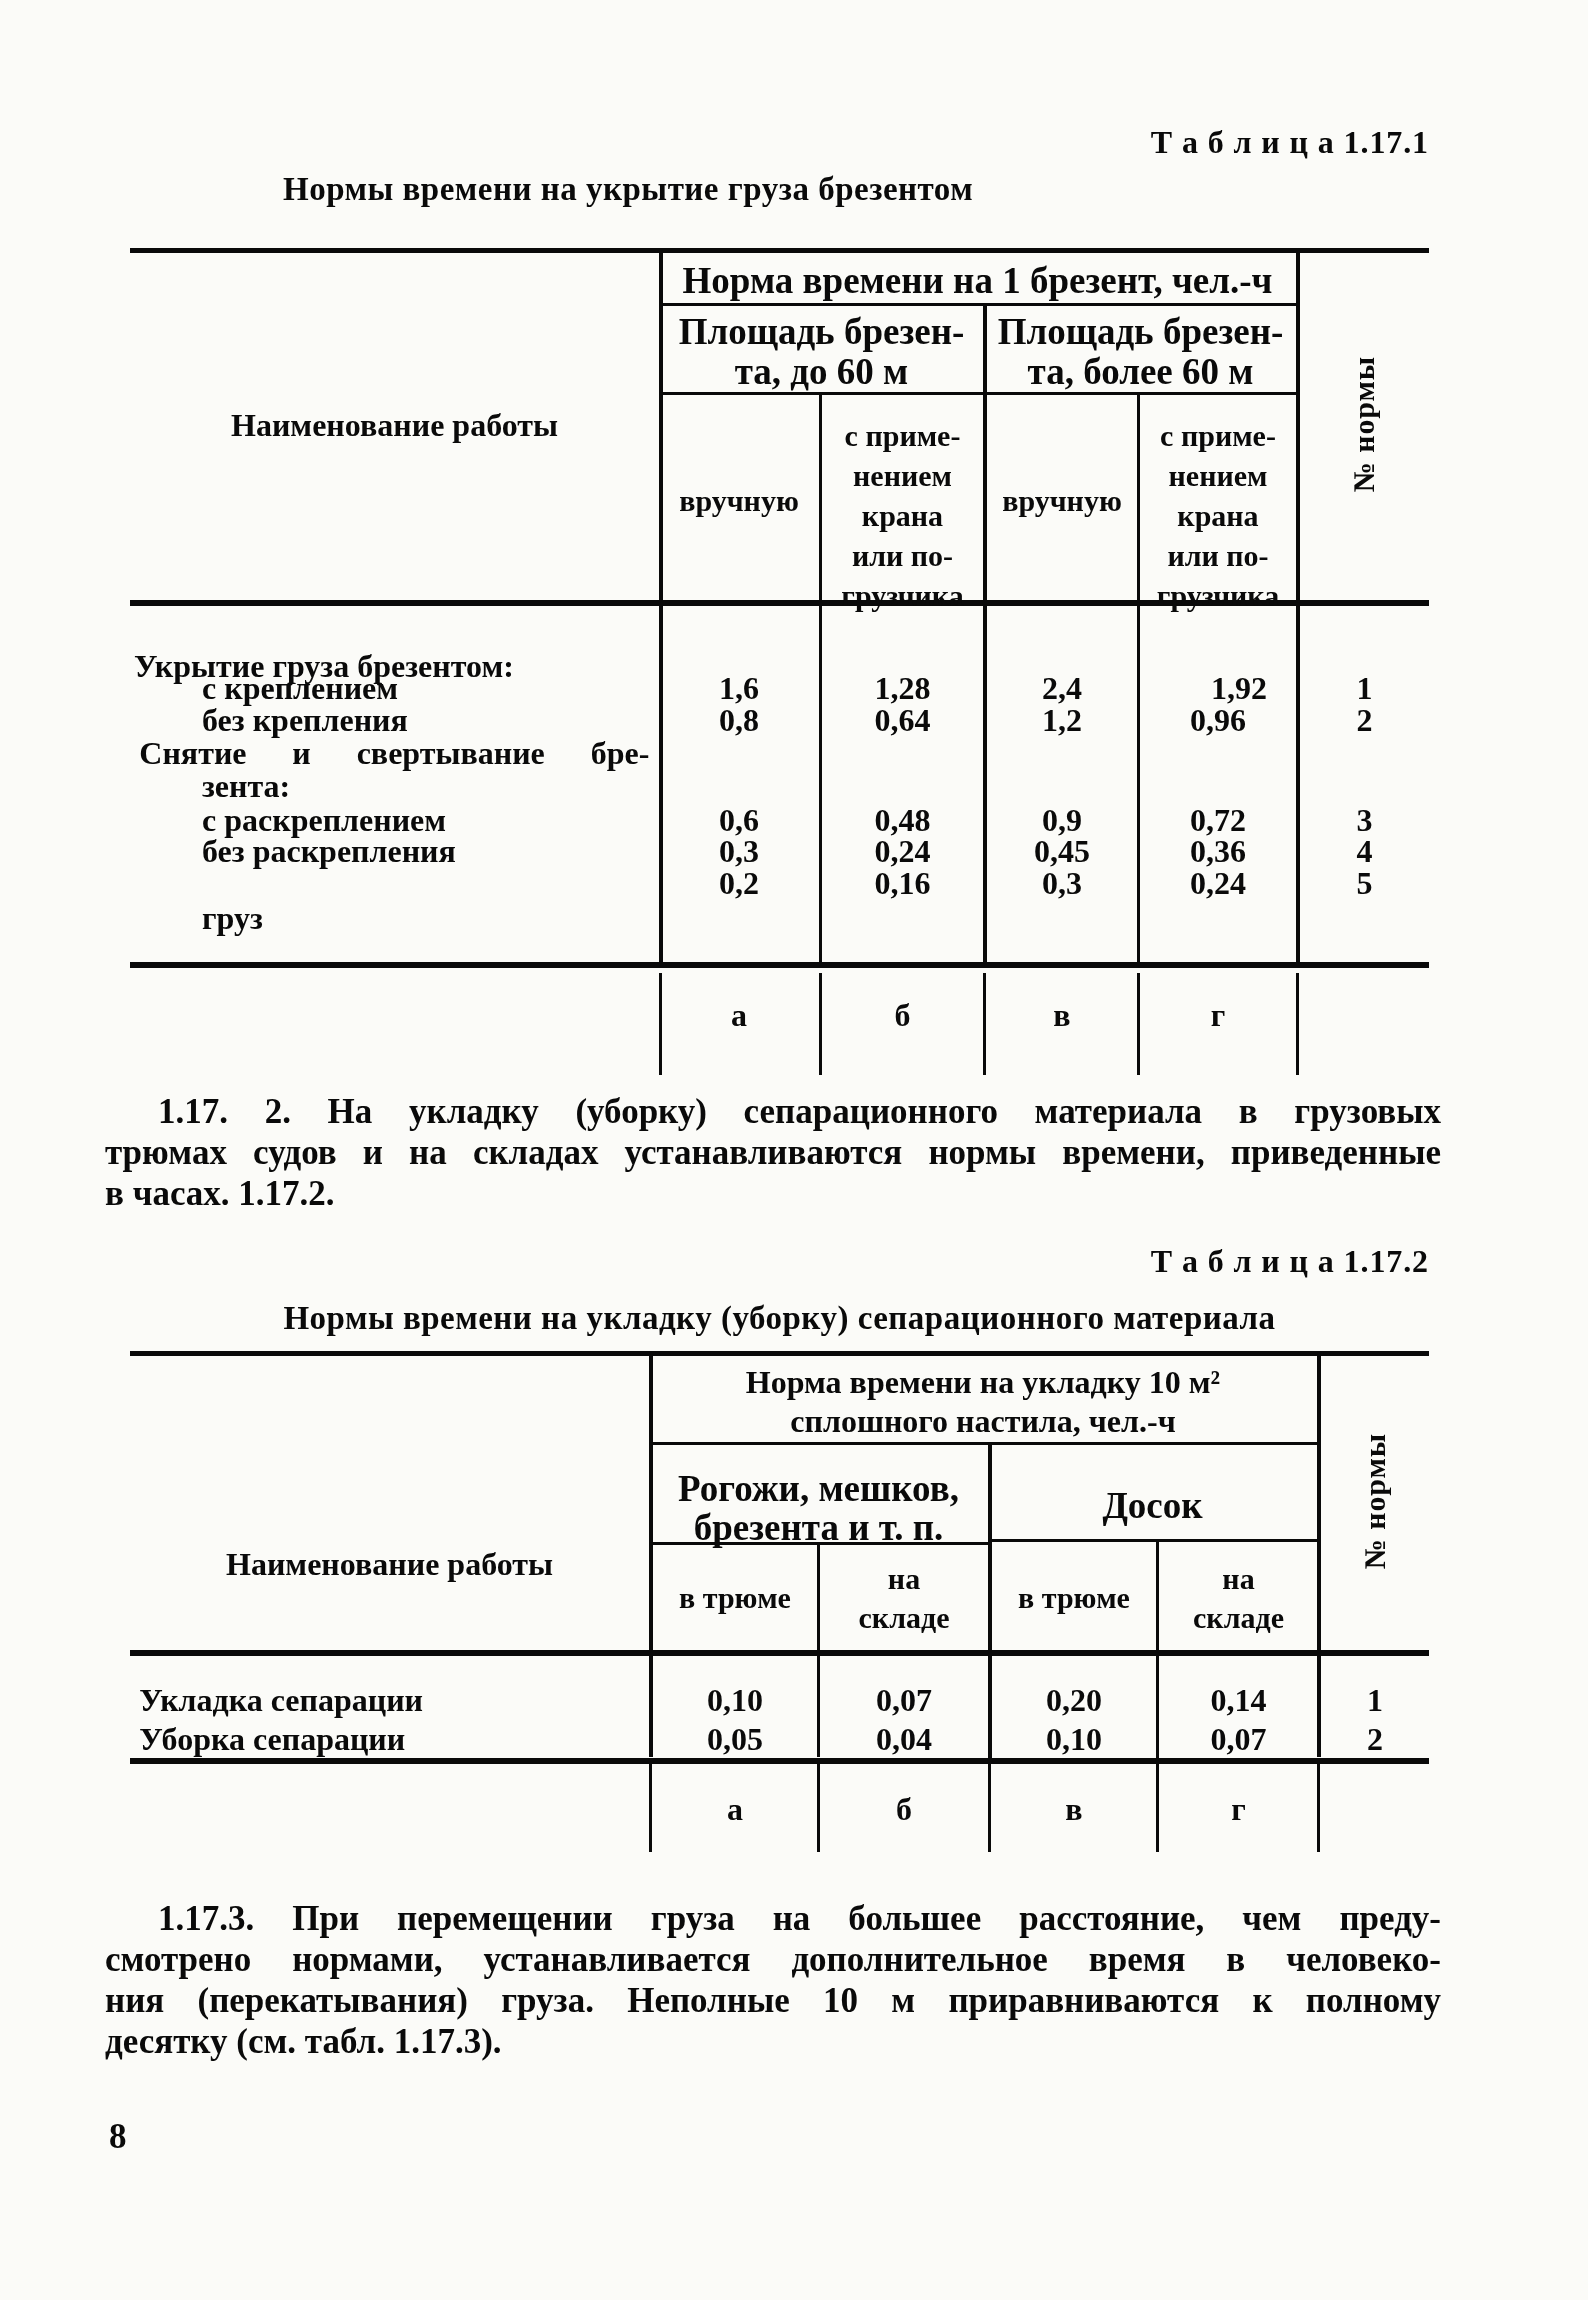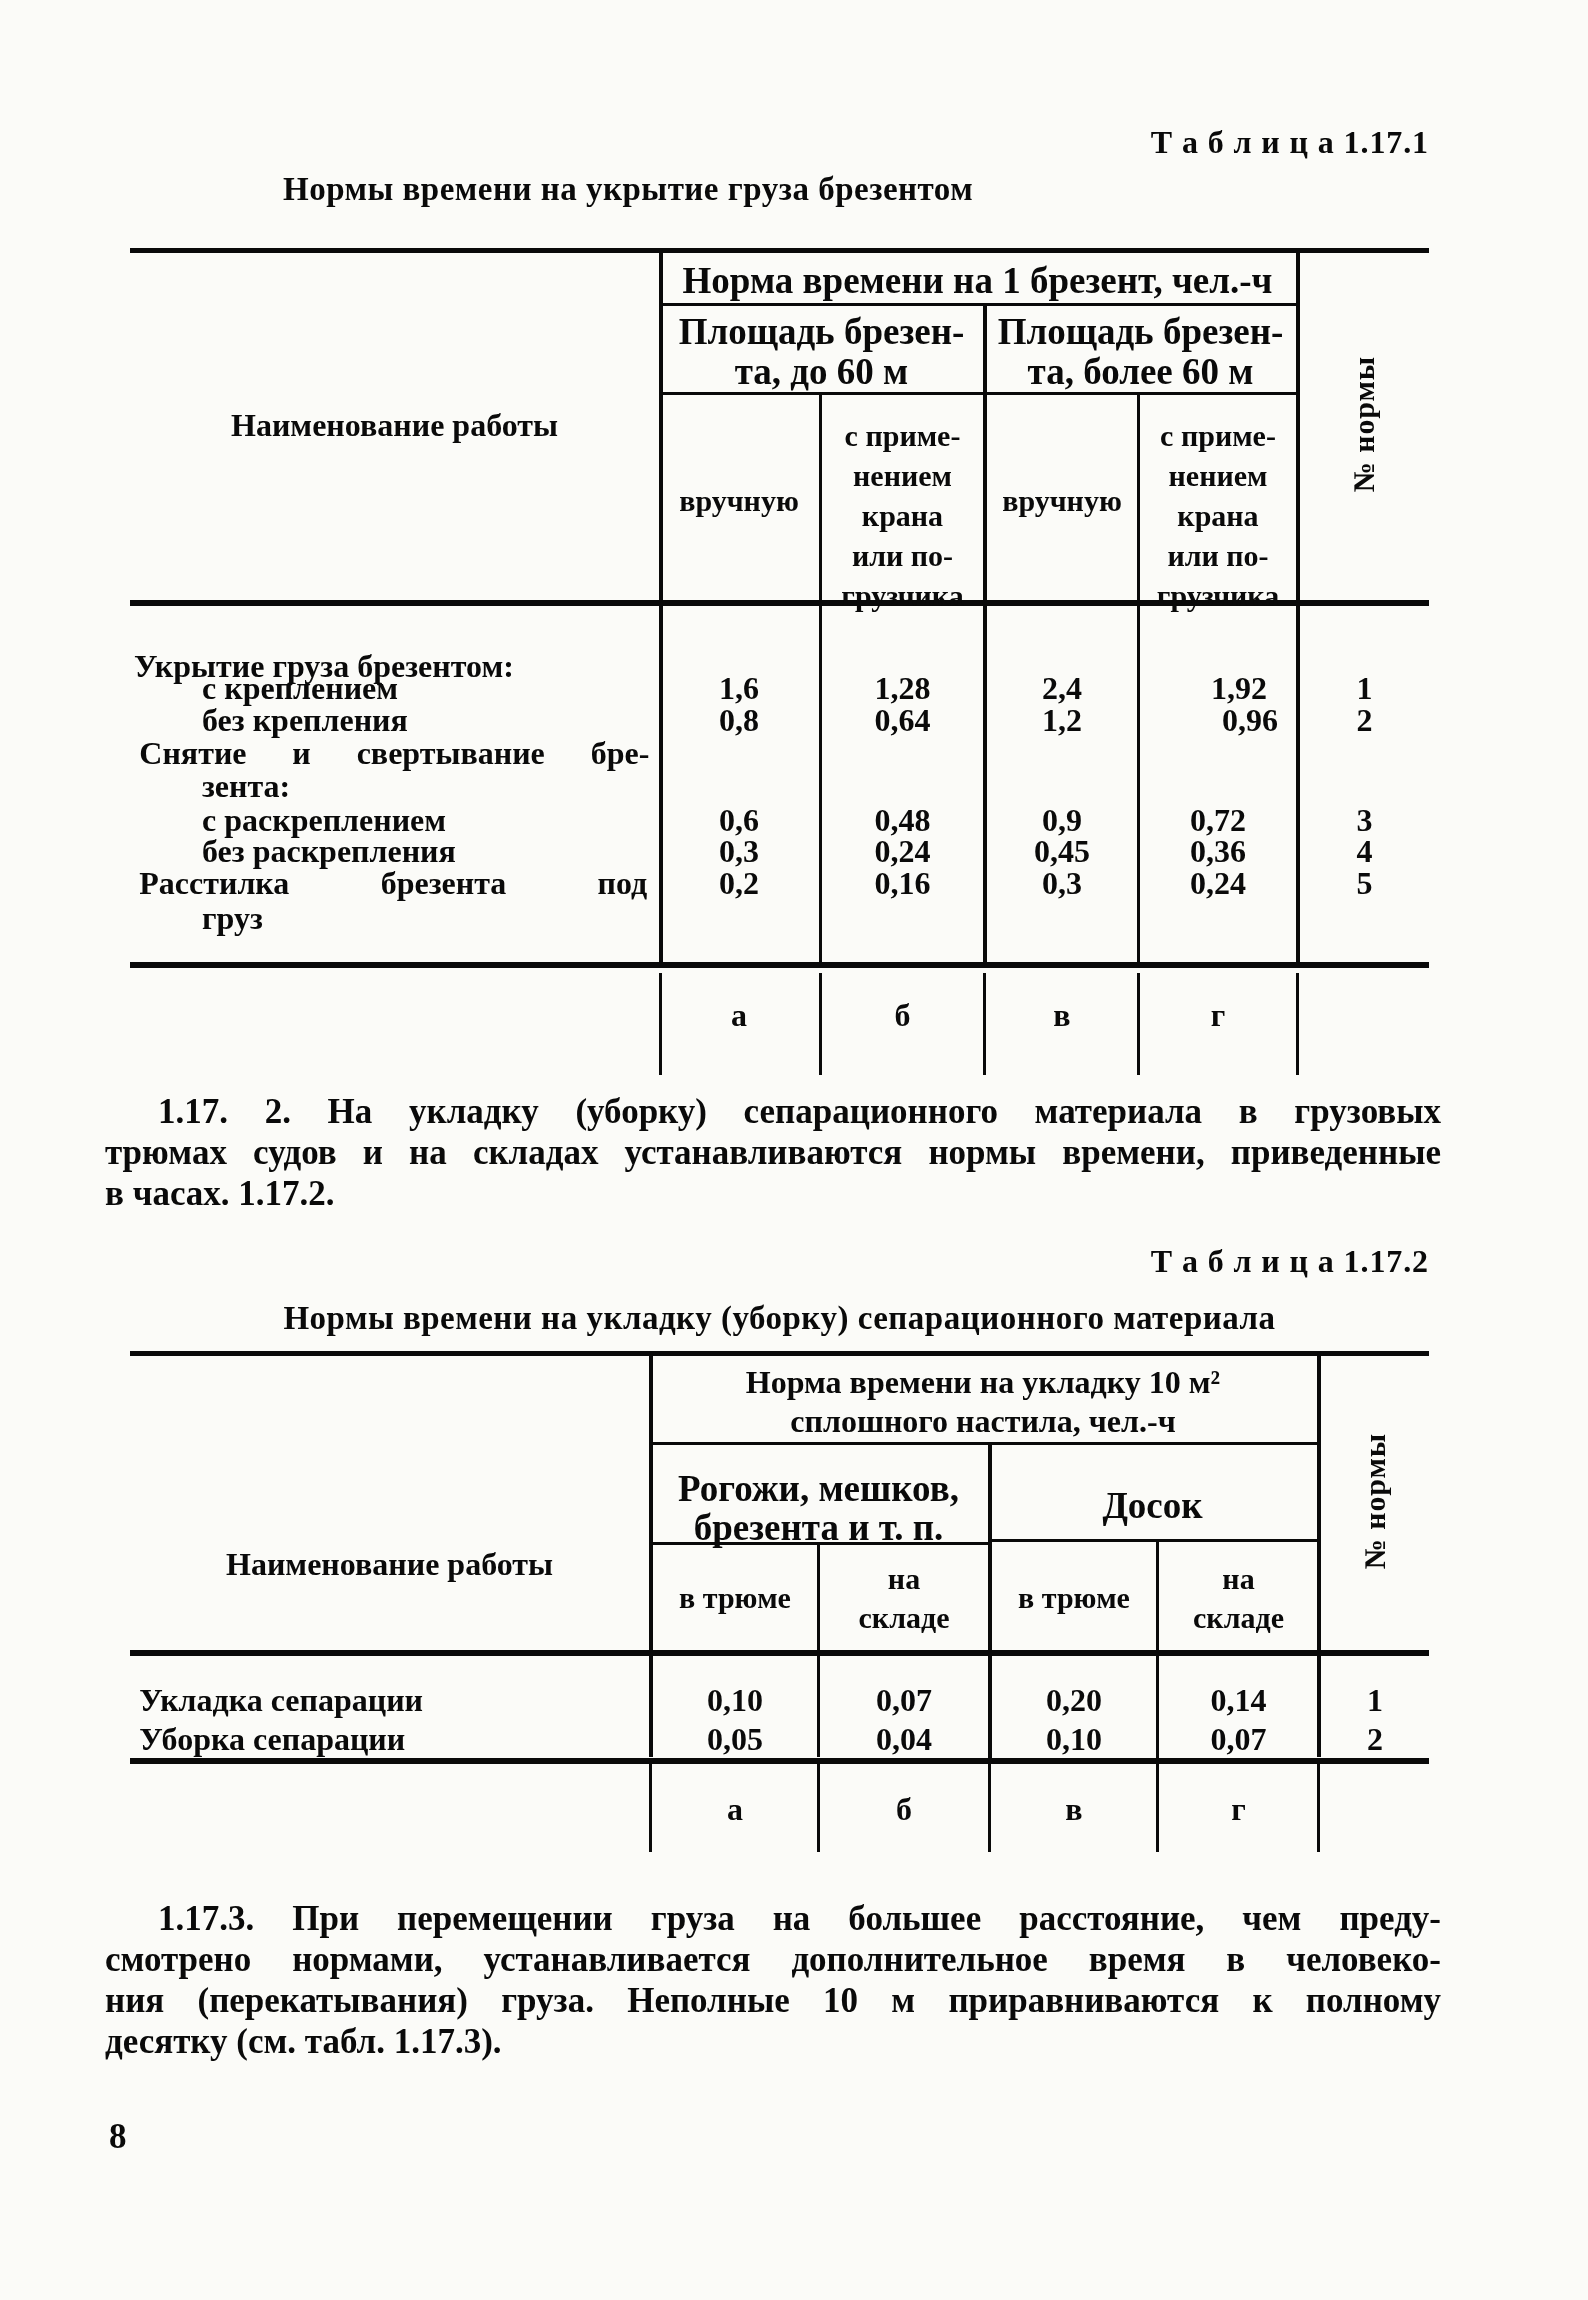--- a/index.html
+++ b/index.html
@@ -96,21 +96,21 @@
     <span class="val" style="left:692px;width:161px;">1,28</span>
     <span class="val" style="left:857px;width:150px;">2,4</span>
     <span class="val" style="left:1010px;width:156px;margin-left:21px;">1,92</span>
     <span class="val" style="left:1170px;width:129px;">1</span>
   </div>
   <div class="row" style="left:130px;top:701px;width:1299px;">
     <span class="lbl" style="left:72px;">без крепления</span>
     <span class="val" style="left:529px;width:160px;">0,8</span>
     <span class="val" style="left:692px;width:161px;">0,64</span>
     <span class="val" style="left:857px;width:150px;">1,2</span>
-    <span class="val" style="left:1042px;width:156px;">0,96</span>
+    <span class="val" style="left:1010px;width:156px;">0,96</span>
     <span class="val" style="left:1170px;width:129px;">2</span>
   </div>
   <div class="row" style="left:130px;top:767px;width:1299px;">
     <span class="lbl" style="left:72px;">зента:</span>
   </div>
   <div class="row" style="left:130px;top:734px;width:1299px;">
     <span class="lbl jl" style="left:9.3px;width:510px;">Снятие и свертывание бре-</span>
   </div>
   <div class="row" style="left:130px;top:801px;width:1299px;">
     <span class="lbl" style="left:72px;">с раскреплением</span>
@@ -122,21 +122,20 @@
   </div>
   <div class="row" style="left:130px;top:832px;width:1299px;">
     <span class="lbl" style="left:72px;">без раскрепления</span>
     <span class="val" style="left:529px;width:160px;">0,3</span>
     <span class="val" style="left:692px;width:161px;">0,24</span>
     <span class="val" style="left:857px;width:150px;">0,45</span>
     <span class="val" style="left:1010px;width:156px;">0,36</span>
     <span class="val" style="left:1170px;width:129px;">4</span>
   </div>
   <div class="row" style="left:130px;top:864px;width:1299px;">
-    <span class="lbl jl" style="left:9.3px;width:508px;">Расстилка брезента под</span>
     <span class="val" style="left:529px;width:160px;">0,2</span>
     <span class="val" style="left:692px;width:161px;">0,16</span>
     <span class="val" style="left:857px;width:150px;">0,3</span>
     <span class="val" style="left:1010px;width:156px;">0,24</span>
     <span class="val" style="left:1170px;width:129px;">5</span>
   </div>
   <div class="row" style="left:130px;top:899px;width:1299px;">
     <span class="lbl" style="left:72px;">груз</span>
   </div>
 

